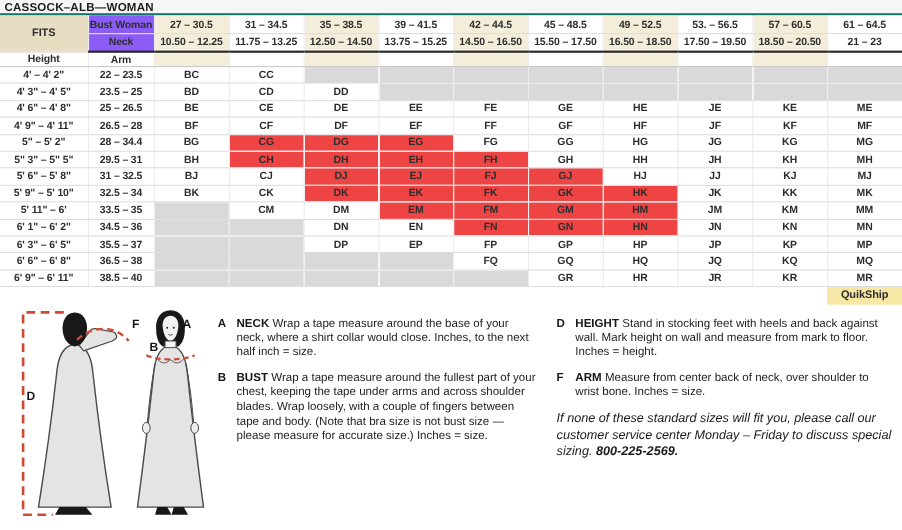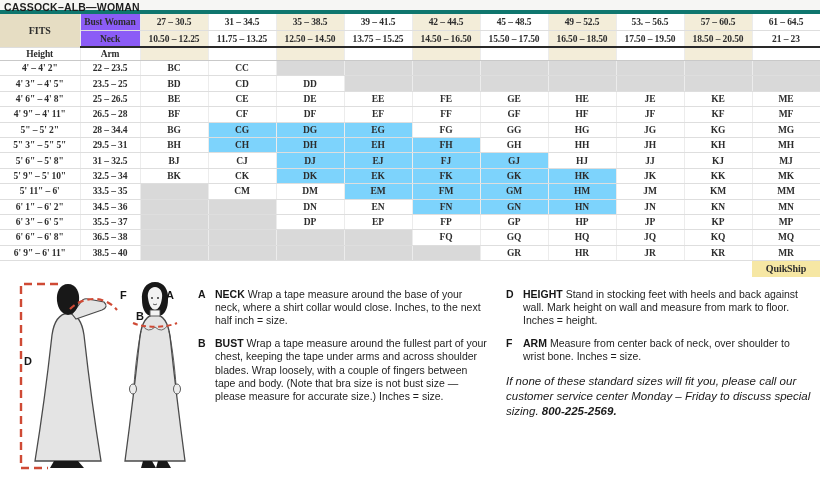--- a/index.html
+++ b/index.html
@@ -9,46 +9,45 @@
     background:#ffffff;
     font-family:"Liberation Sans", sans-serif;
     color:#222;
     overflow:hidden;
   }
   .title-bar {
     height:14px; line-height:12px;
     padding:1px 4px 0 4px;
     font-size:10.5px; font-weight:bold; letter-spacing:.2px;
     color:#1d1d1d; background:#f6f6f4;
-    border-bottom:4px solid #0f766e;
+    border-bottom:2px solid #0f766e;
   }
   table.size-table {
     border-collapse:collapse; table-layout:fixed;
     width:820px;
     font-size:9.5px; font-weight:bold; color:#2d2d2d;
     letter-spacing:-0.1px;
-    font-family:Liberation Serif, serif;
   }
   .size-table td, .size-table th {
     padding:0; height:15.4px;
     text-align:center; white-space:nowrap; overflow:hidden;
     border-right:1px solid #ececec;
     border-bottom:1px solid #dedede;
   }
   thead tr.hdr td, thead tr.hdr th { height:16.5px; }
   thead tr.spacer td { height:13.5px; border-bottom:1px solid #c9c9c9; }
   .fits-cell { background:#e6ddc3; font-size:10px; border-bottom:2px solid #2a2a2a; }
   .rlabel { text-align:right; padding-right:4px; background:#8b5cf6; }
   tr.neckrow td { border-bottom:2px solid #2a2a2a; }
   .c-cream { background:#f3edd9; }
   .c-white { background:#ffffff;margin-top:44px; }
   .hcell { text-align:left; padding-left:5px; background:#ffffff; }
   .acell { background:#ffffff; }
   .code  { background:#ffffff; }
-  .qs    { background:#7dd3fc; }
+  .qs    { background:#ef4444; }
   .navail{ background:#d9d9d9; border-right:1px solid #e2e2e2; }
   tr.qsrow td { border:none; background:#ffffff; height:16px; }
   tr.qsrow td.qslabel { background:#f6e7a4; font-size:10px; }
   
   .bottom { position:relative; width:820px; height:202px; }
   .figure { position:absolute; left:4px; top:2px; width:192px; height:198px; }
   .flabel { position:absolute; font-size:11px; font-weight:bold; color:#161616; }
   .guide  { position:absolute; left:198px; top:0; width:618px; height:202px; }
   .intro  { text-align:center; margin-top:7px; font-weight:bold; font-size:12.5px; line-height:16.5px; color:#141414; letter-spacing:-0.1px; }
   .cols   { display:flex; margin-top:11px; }

